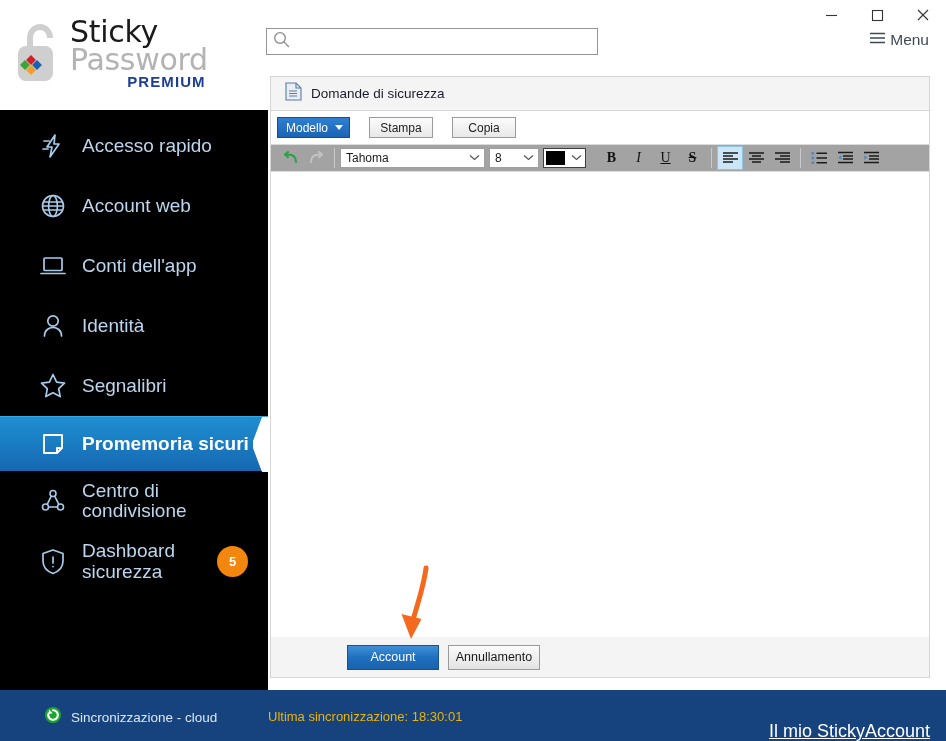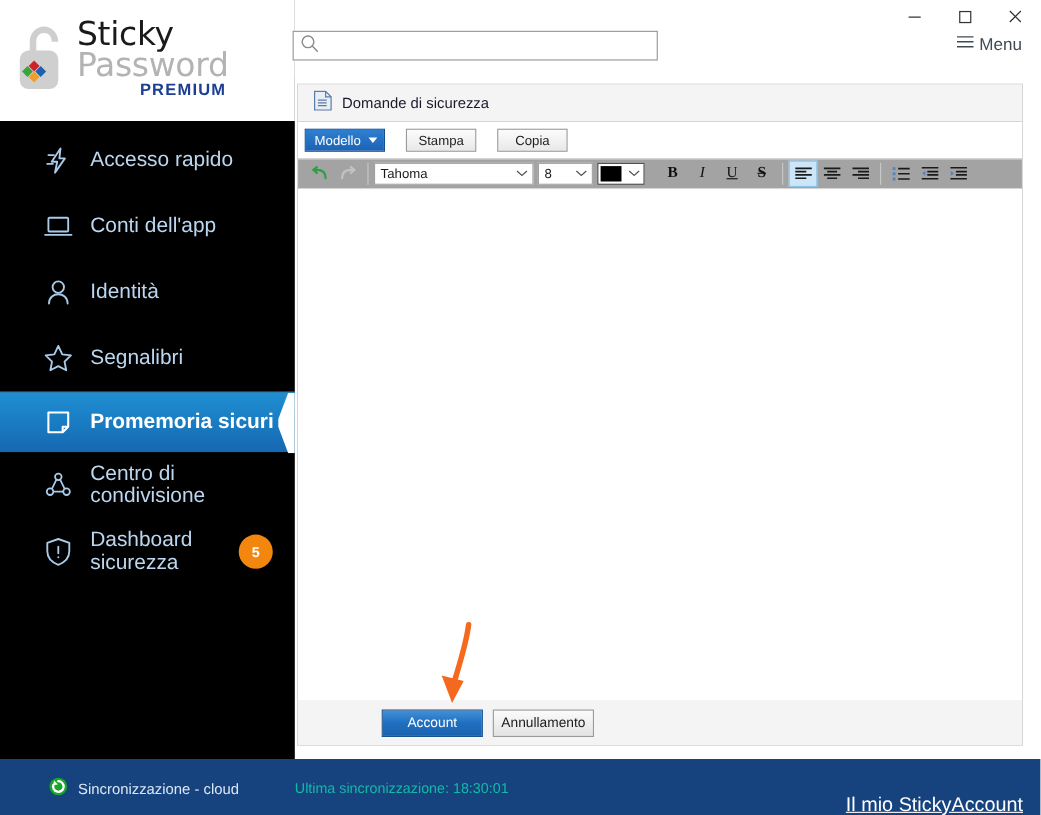--- a/index.html
+++ b/index.html
@@ -95,21 +95,21 @@
   }
   #sync-status {
     position: absolute; left: 44px; top: 16px;
     display: flex; align-items: center;
   }
   #sync-status .sync-label {
     margin-left: 9px; font-size: 13.5px; color: #dbe7f5;
   }
   #last-sync {
     position: absolute; left: 268px; top: 19px;
-    font-size: 13px; color: #14b8a6; text-align: center;
+    font-size: 13px; color: #eab308; text-align: center;
   }
   #sticky-account-link {
     position: absolute; right: 16px; top: 31px;
     font-size: 18px; color: #ffffff;
     text-decoration: underline; cursor: pointer;
   }
 
   
   #titlebar {
     position: absolute; left: 268px; top: 0;
@@ -317,20 +317,30 @@
       <div class="nav-item">
         <span class="nav-icon">
           <svg width="26" height="26" viewBox="0 0 26 26" fill="none" stroke="#a8cbea" stroke-width="1.7" stroke-linejoin="round" stroke-linecap="round">
             <path d="M15 2 L7 14 L12 14 L10 24 L19 11 L14 11 Z"></path>
             <path d="M4 8 L9 8 M3 16 L8 16"></path>
           </svg>
         </span>
         <span class="nav-label">Accesso rapido</span>
       </div>
 
+      <div class="nav-item">
+        <span class="nav-icon">
+          <svg width="26" height="26" viewBox="0 0 26 26" fill="none" stroke="#a8cbea" stroke-width="1.6">
+            <circle cx="13" cy="13" r="10.5"></circle>
+            <ellipse cx="13" cy="13" rx="4.4" ry="10.5"></ellipse>
+            <path d="M3 9 H23 M3 17 H23 M2.5 13 H23.5"></path>
+          </svg>
+        </span>
+        <span class="nav-label">Account web</span>
+      </div>
 
       <div class="nav-item">
         <span class="nav-icon">
           <svg width="28" height="26" viewBox="0 0 28 26" fill="none" stroke="#a8cbea" stroke-width="1.7" stroke-linejoin="round">
             <rect x="5" y="5" width="18" height="12.5" rx="1"></rect>
             <path d="M2 20.5 H26" stroke-linecap="round"></path>
           </svg>
         </span>
         <span class="nav-label">Conti dell'app</span>
       </div>

